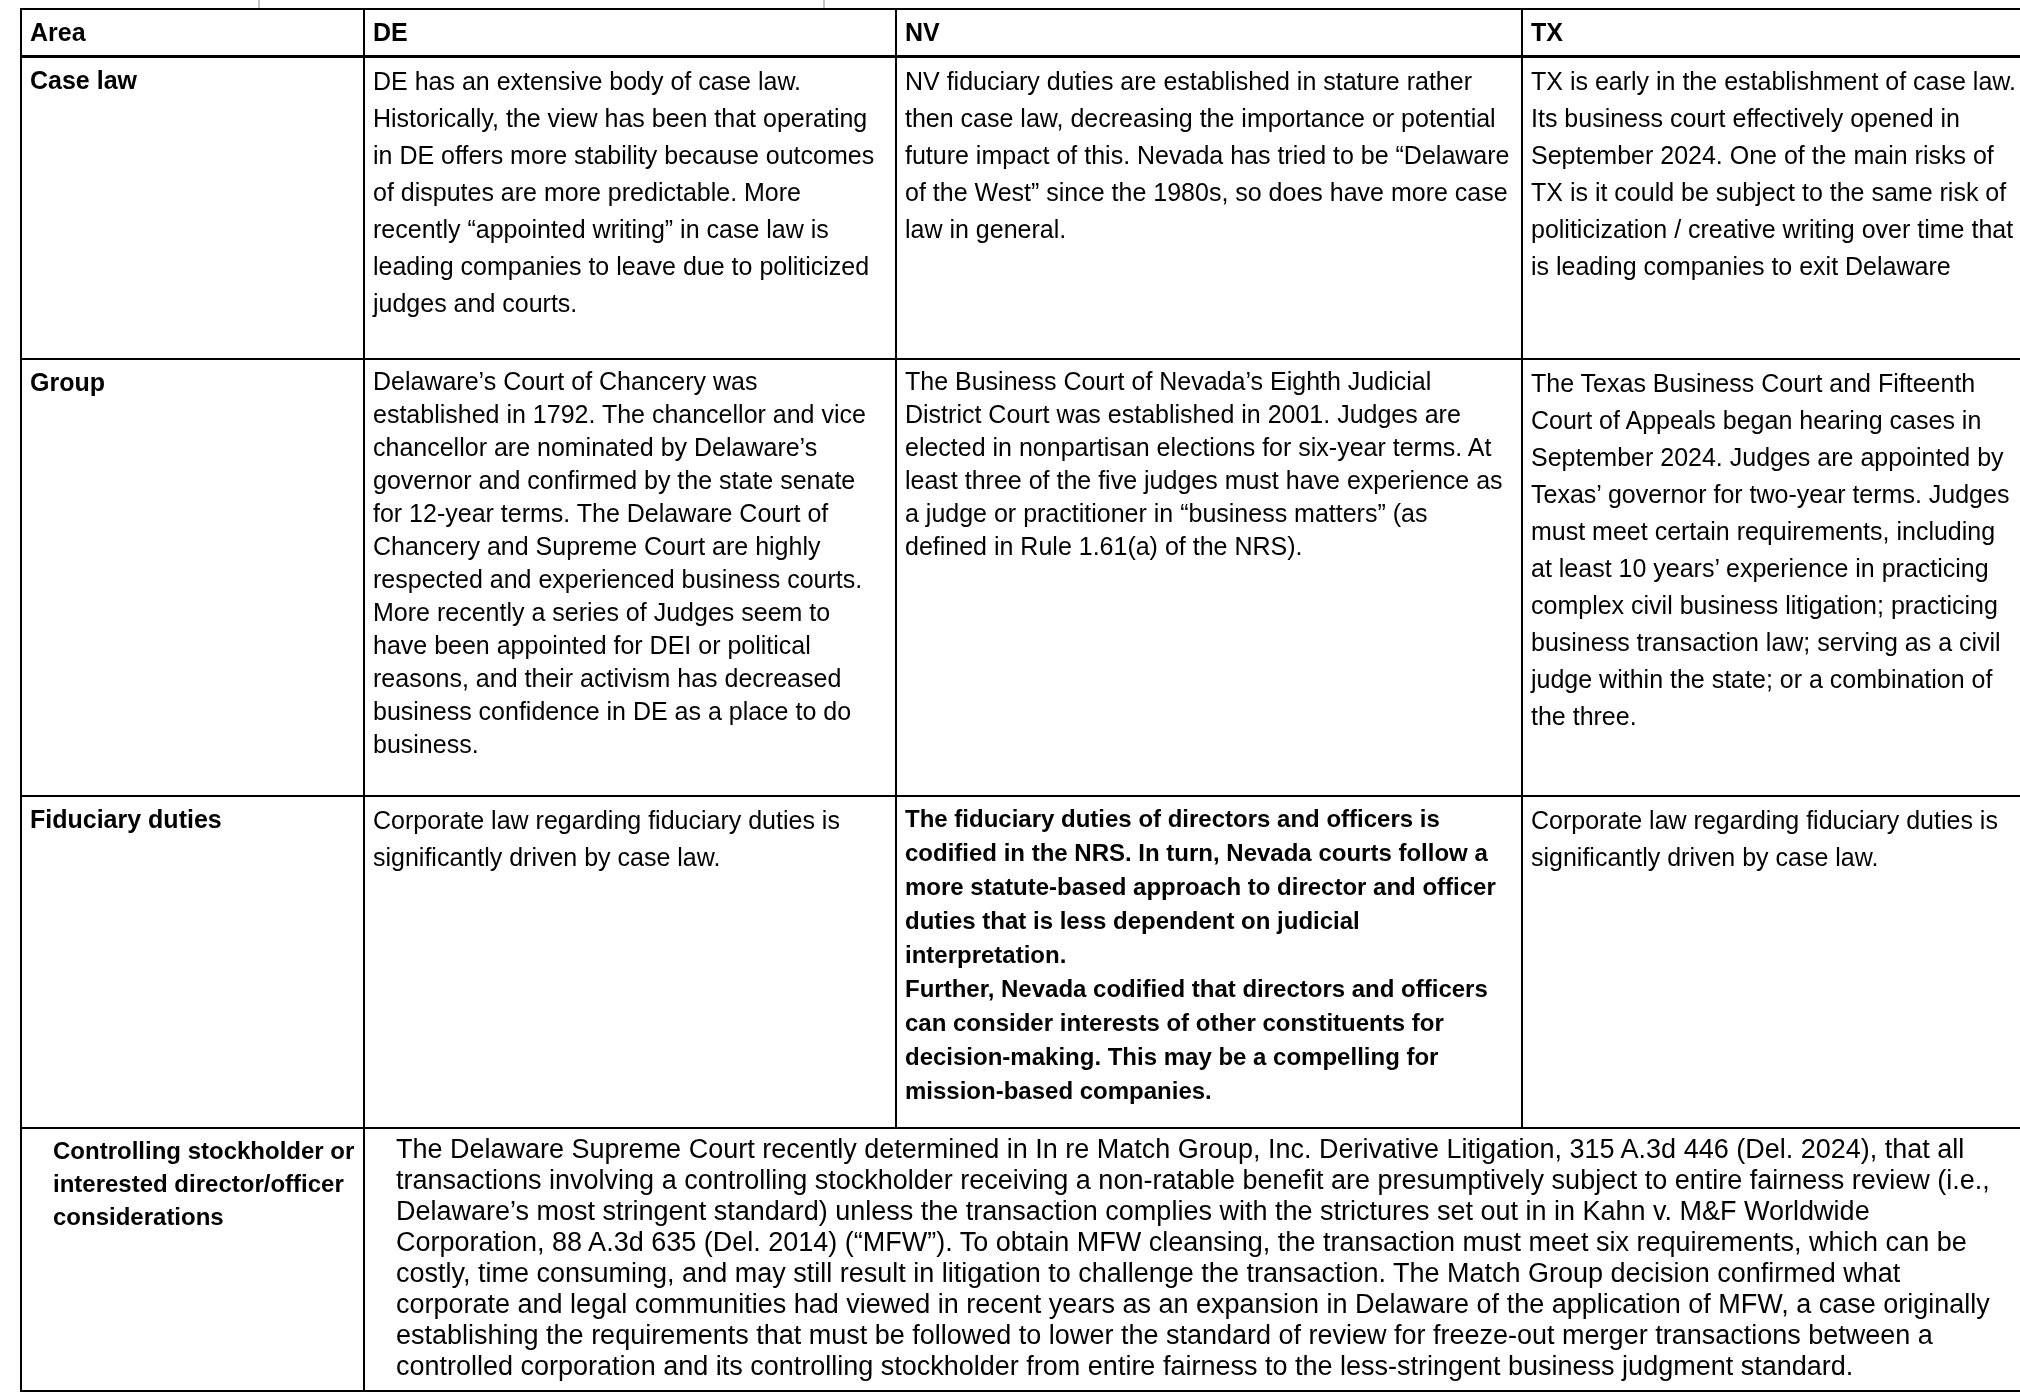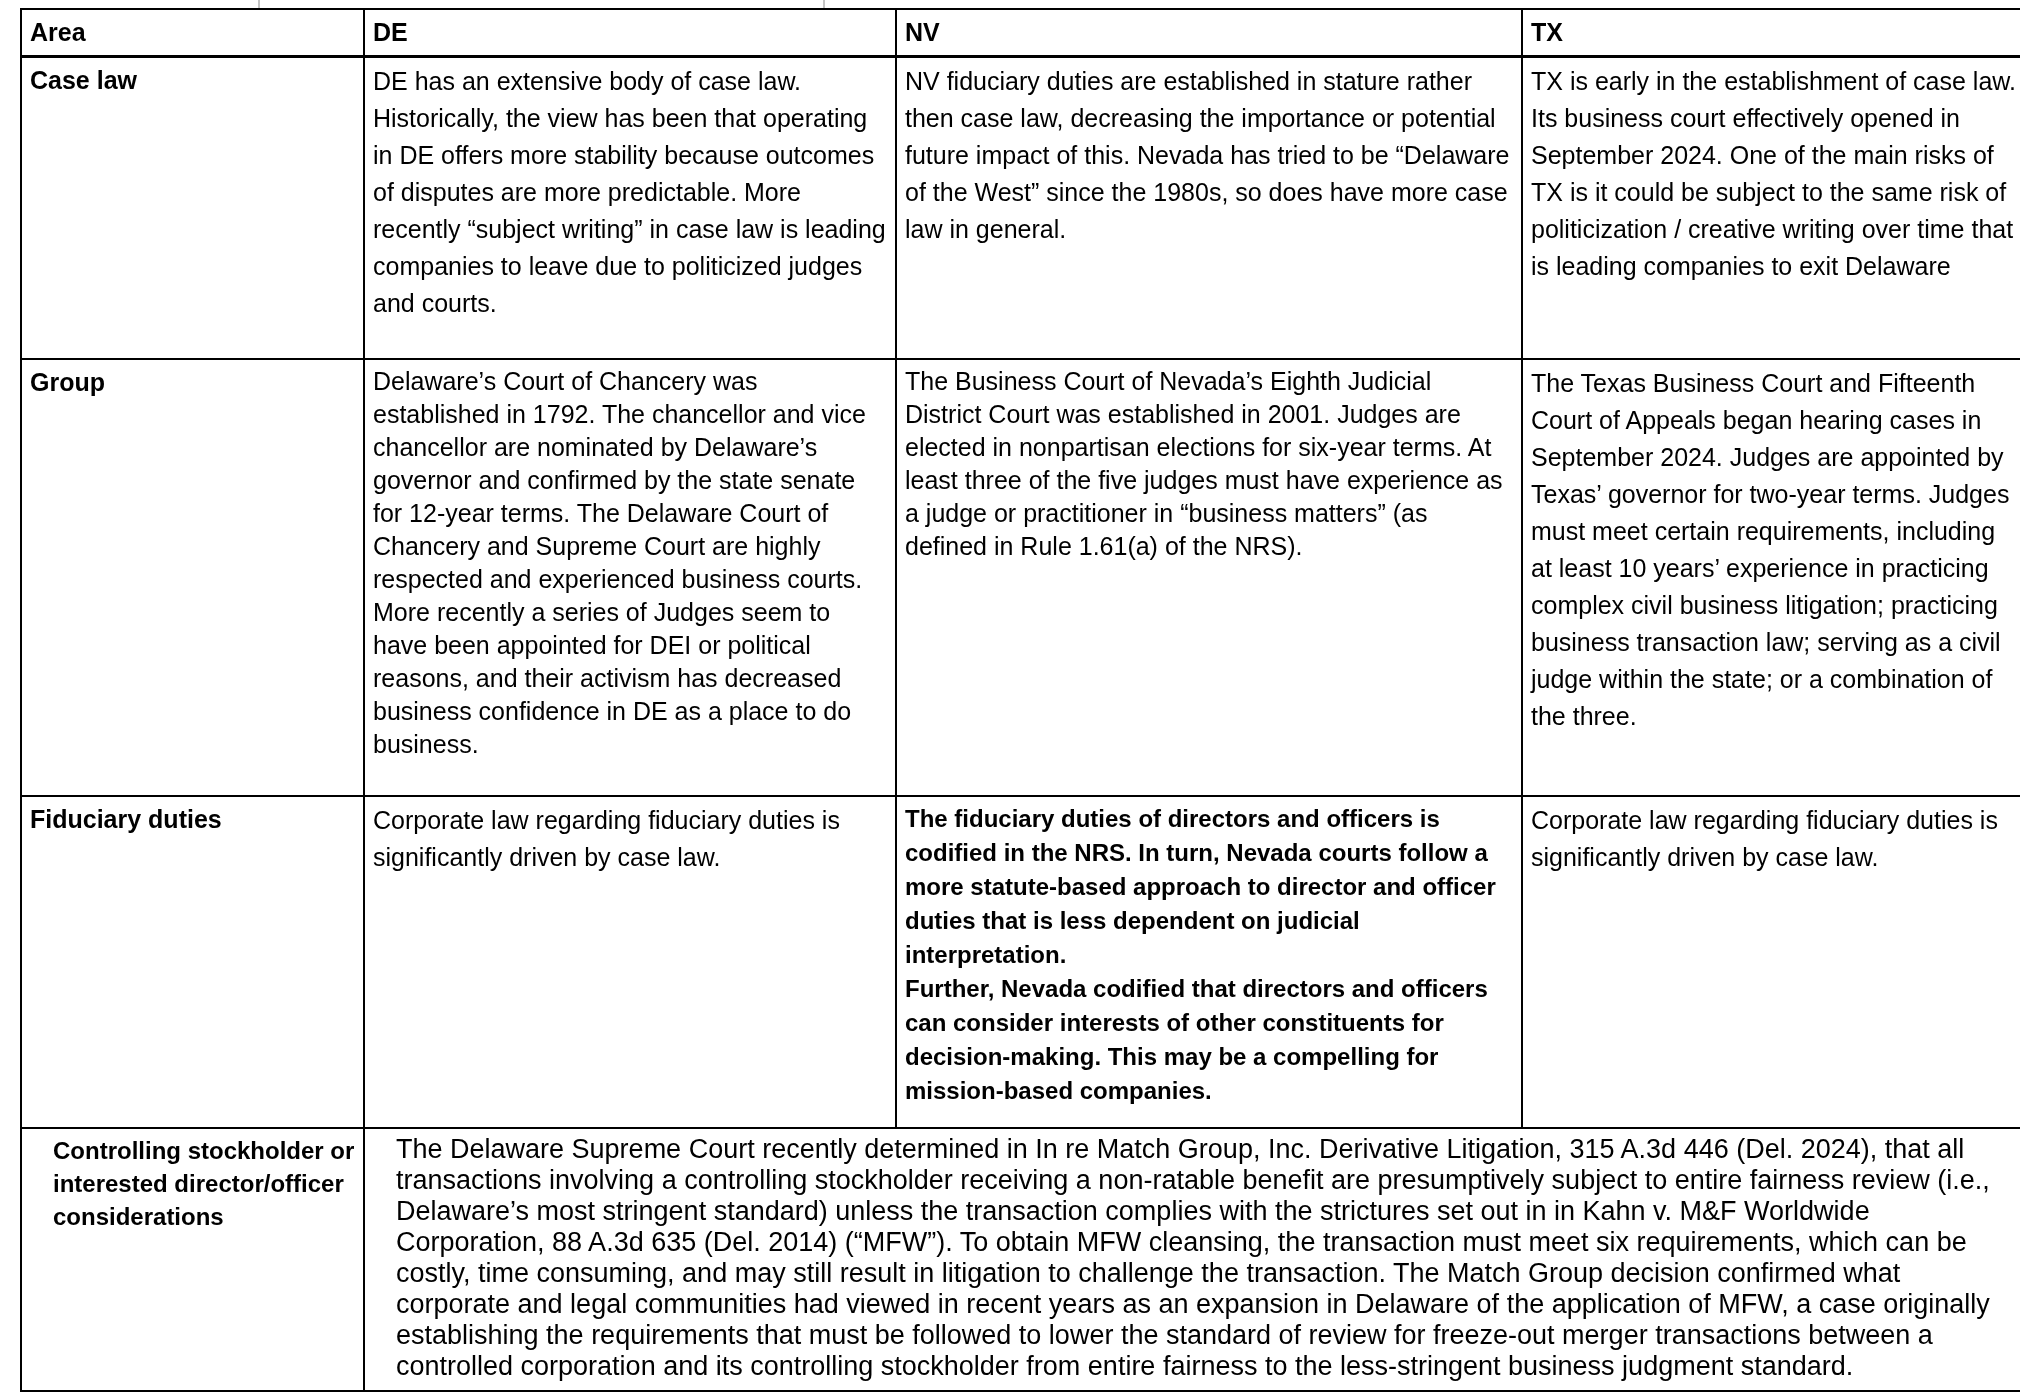--- a/index.html
+++ b/index.html
@@ -92,21 +92,21 @@
     <tbody>
       <tr class="header-row">
         <th>Area</th>
         <th>DE</th>
         <th>NV</th>
         <th>TX</th>
       </tr>
 
       <tr class="r-caselaw">
         <td class="label">Case law</td>
-        <td class="t-lg">DE has an extensive body of case law. Historically, the view has been that operating in DE offers more stability because outcomes of disputes are more predictable. More recently “subject writing” in case law is leading companies to leave due to politicized judges and courts.</td>
+        <td class="t-lg">DE has an extensive body of case law. Historically, the view has been that operating in DE offers more stability because outcomes of disputes are more predictable. More recently “appointed writing” in case law is leading companies to leave due to politicized judges and courts.</td>
         <td class="t-lg">NV fiduciary duties are established in stature rather then case law, decreasing the importance or potential future impact of this. Nevada has tried to be “Delaware of the West” since the 1980s, so does have more case law in general.</td>
         <td class="t-lg">TX is early in the establishment of case law. Its business court effectively opened in September 2024. One of the main risks of TX is it could be subject to the same risk of politicization / creative writing over time that is leading companies to exit Delaware</td>
       </tr>
 
       <tr class="r-judges">
         <td class="label">Group</td>
         <td class="t-sm">Delaware’s Court of Chancery was established in 1792. The chancellor and vice chancellor are nominated by Delaware’s governor and confirmed by the state senate for 12-year terms. The Delaware Court of Chancery and Supreme Court are highly respected and experienced business courts.
 More recently a series of Judges seem to have been appointed for DEI or political reasons, and their activism has decreased business confidence in DE as a place to do business.</td>
         <td class="t-sm">The Business Court of Nevada’s Eighth Judicial District Court was established in 2001. Judges are elected in nonpartisan elections for six-year terms. At least three of the five judges must have experience as a judge or practitioner in “business matters” (as defined in Rule 1.61(a) of the NRS).</td>
         <td class="t-lg">The Texas Business Court and Fifteenth Court of Appeals began hearing cases in September 2024. Judges are appointed by Texas’ governor for two-year terms. Judges must meet certain requirements, including at least 10 years’ experience in practicing complex civil business litigation; practicing business transaction law; serving as a civil judge within the state; or a combination of the three.</td>

